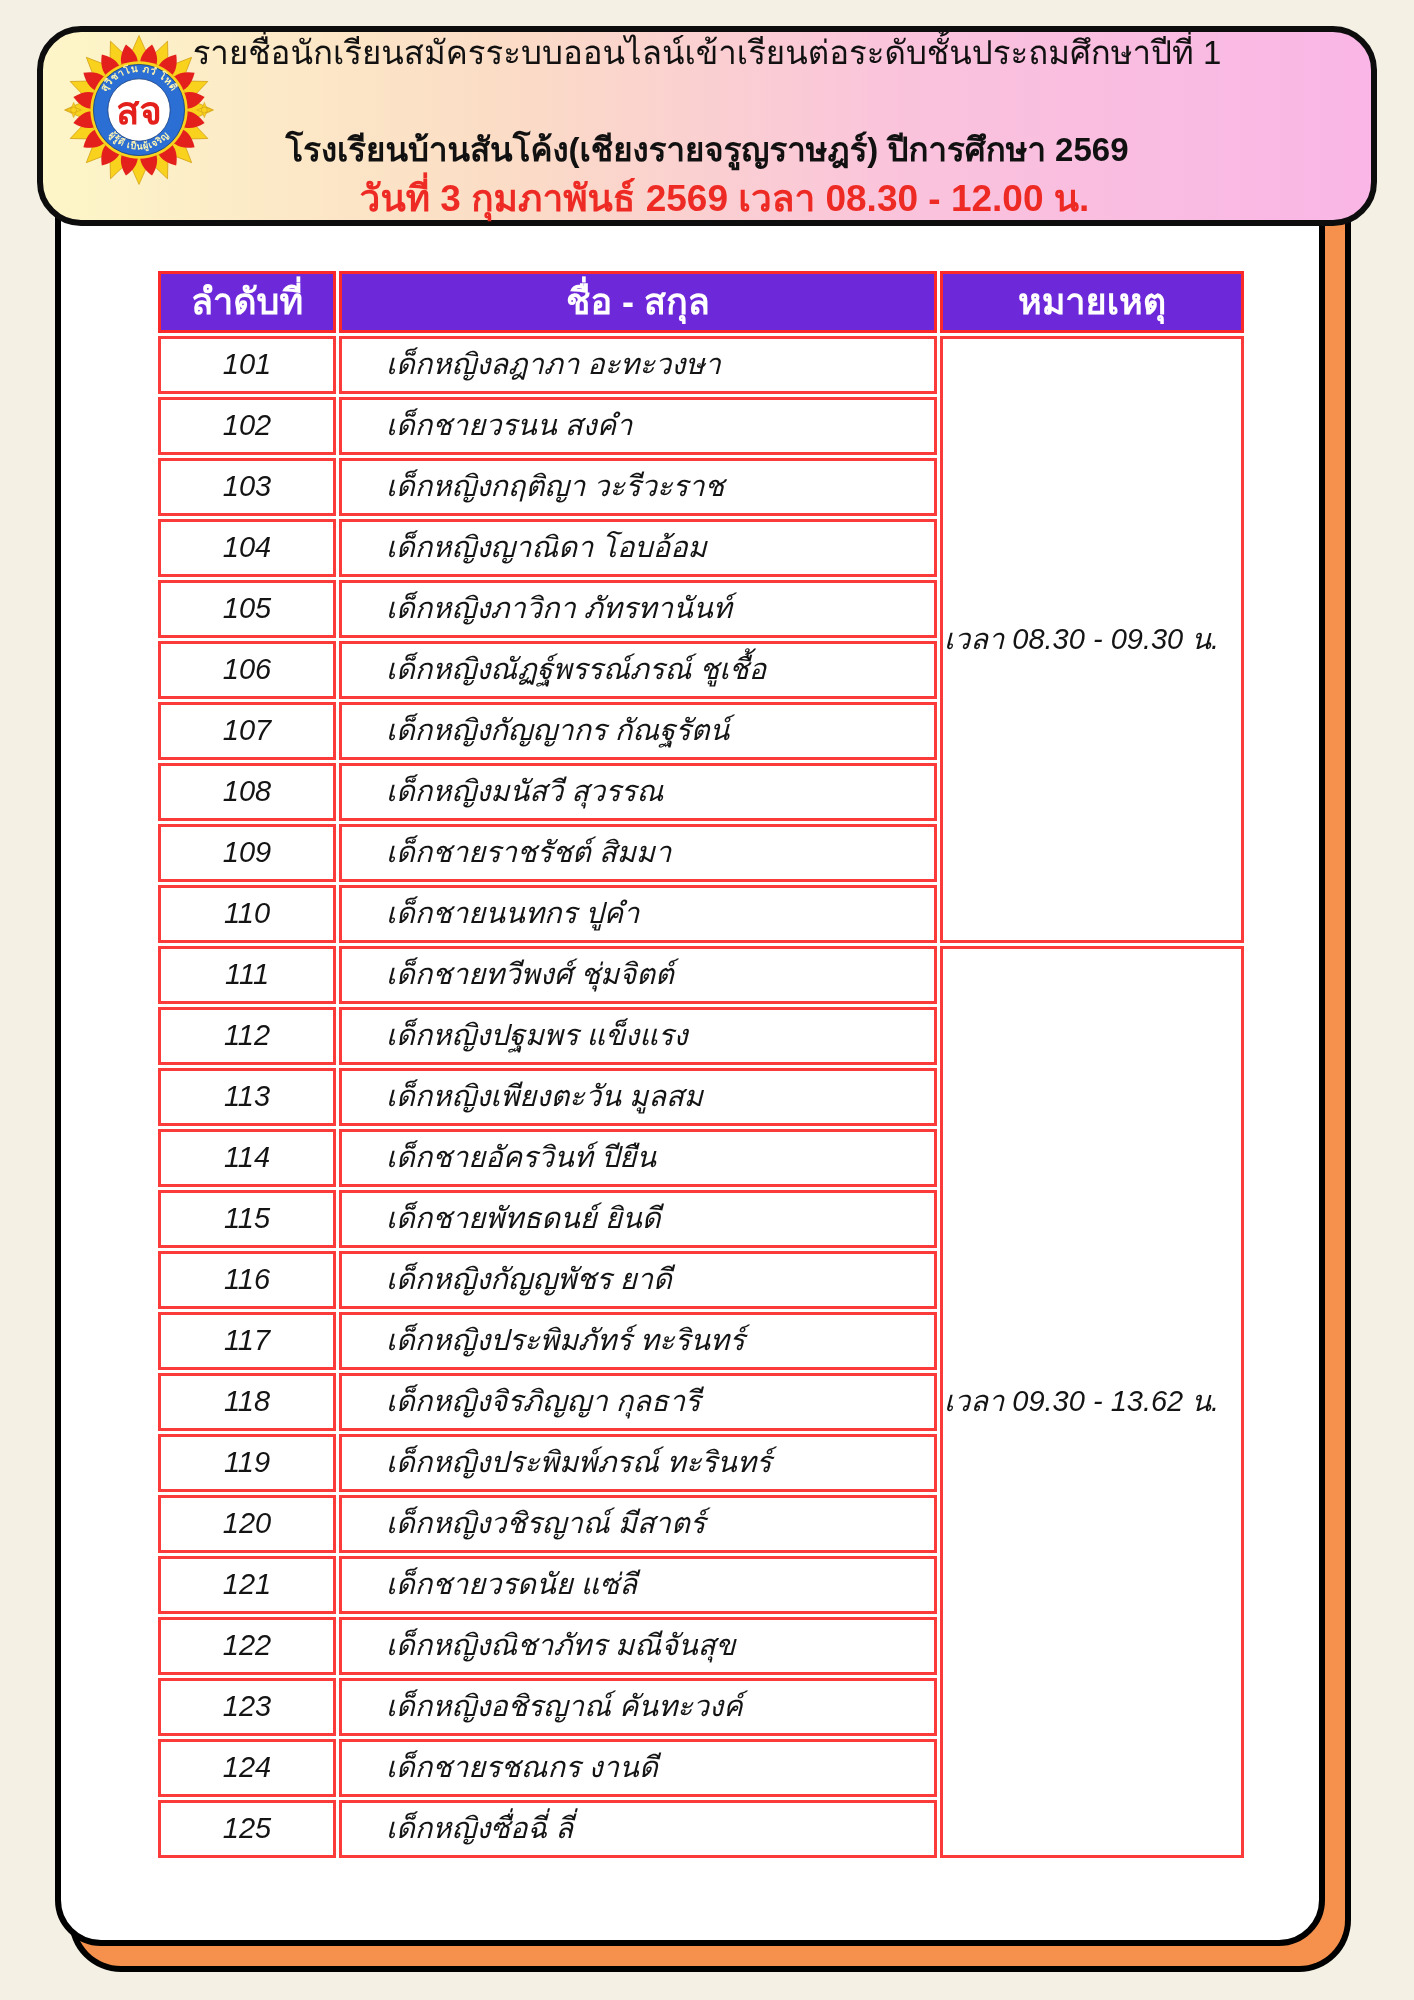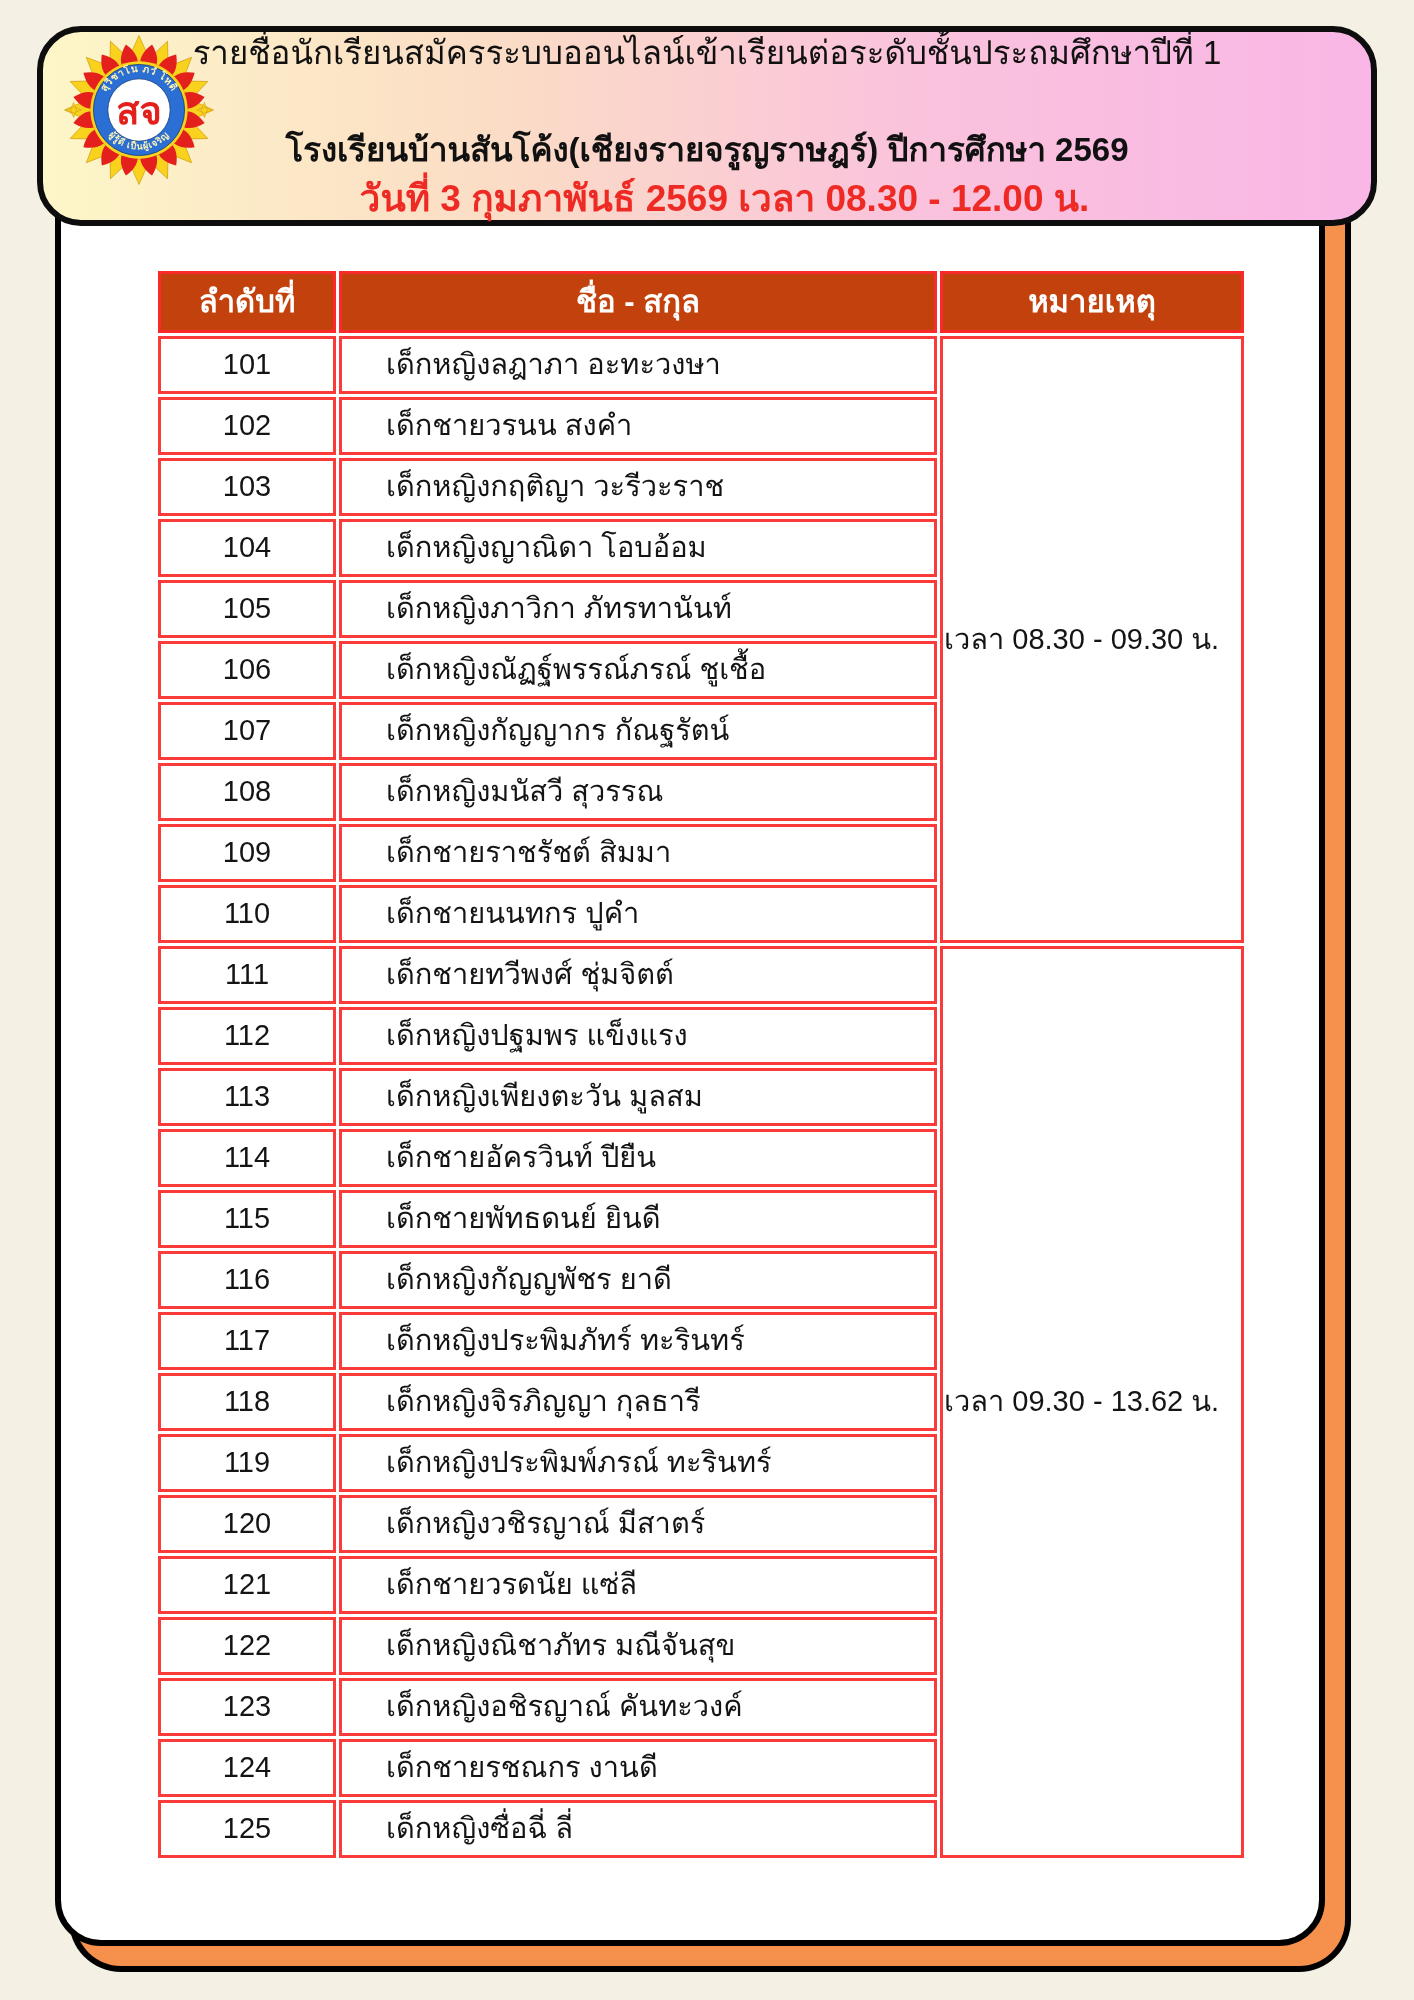--- a/index.html
+++ b/index.html
@@ -28,26 +28,26 @@
 
   .logo{position:absolute;left:20px;top:2px;width:152px;height:152px;}
 
   
   table.students{
     border-collapse:separate;border-spacing:3px;
     margin:114px 0 0 94px;width:1092px;table-layout:fixed;
   }
   table.students th, table.students td{box-sizing:border-box;}
   table.students th{
-    background:#c2410c;color:#ffffff;font-size:31px;font-weight:bold;
+    background:#6d28d9;color:#ffffff;font-size:36px;font-weight:bold;
     height:62px;border:3px solid #fa2a2a;text-align:center;line-height:1.4;
   }
   table.students td{
     border:3px solid #fb3a3a;height:58px;color:#141414;background:#fff;
-    font-size:29px;line-height:1.35;vertical-align:middle;
+    font-size:29px;line-height:1.35;vertical-align:middle;font-style:italic;
   }
   td.cell-no{text-align:center;font-size:27px;vertical-align:middle;}
   td.cell-name{text-align:left;padding-left:44px;}
   td.cell-remark{text-align:left;}
 </style>
 </head>
 <body>
 
 <div class="page">
 

